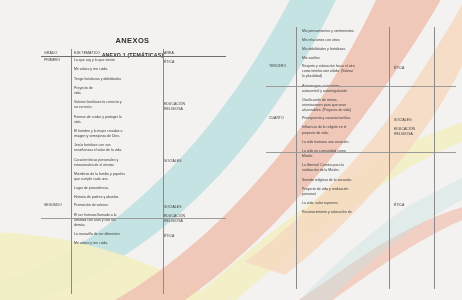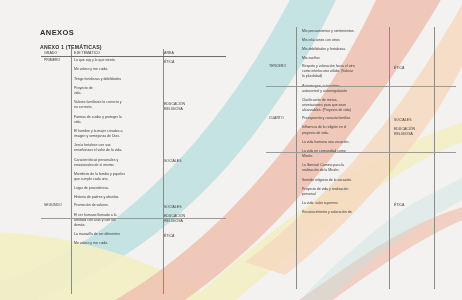--- a/index.html
+++ b/index.html
@@ -12,21 +12,22 @@
   }
   #slide{
     position:absolute;inset:0;
     width:462px;height:300px;
     background:#f3f2f0;
     overflow:hidden;
   }
   .deco{position:absolute;left:0;top:0;width:462px;height:300px;pointer-events:none;}
   .titles{
     position:absolute;
-    left:40px;top:28px;width:185px;
+    left:40px;top:36px;width:185px;
+    text-align:center;
   }
   .doc-title{
     font-size:7.5px;font-weight:bold;color:#2f2f2f;
     letter-spacing:.4px;
   }
   .doc-sub{
     font-size:5.2px;font-weight:bold;color:#2f2f2f;
     margin-top:7px;letter-spacing:.2px;
   }
 

